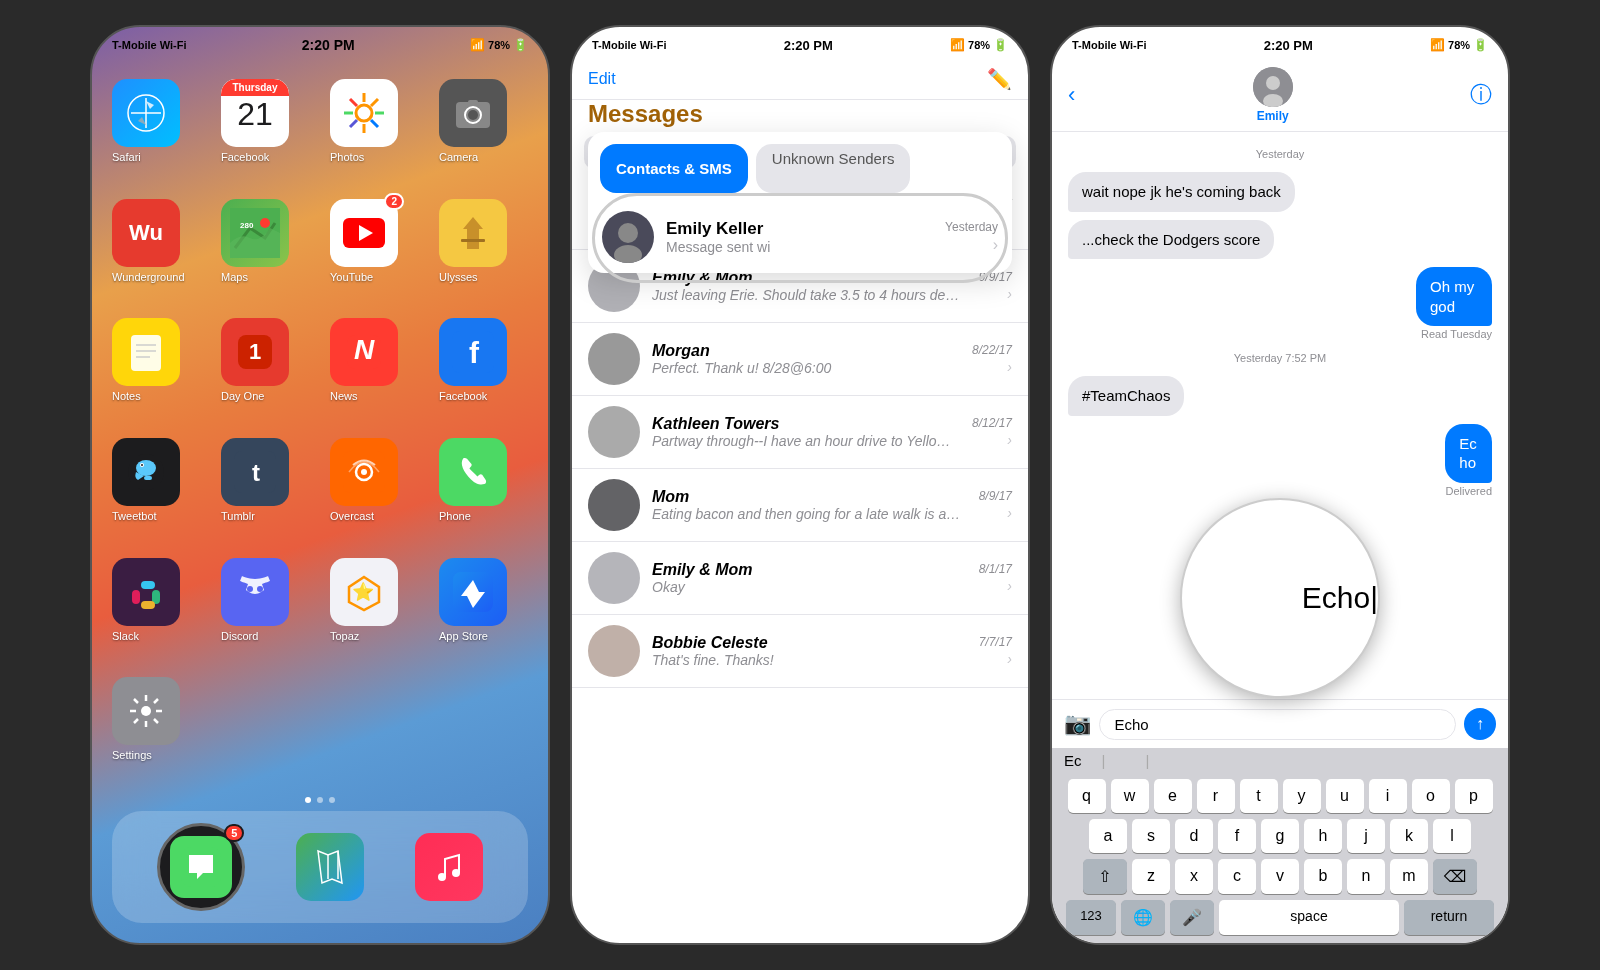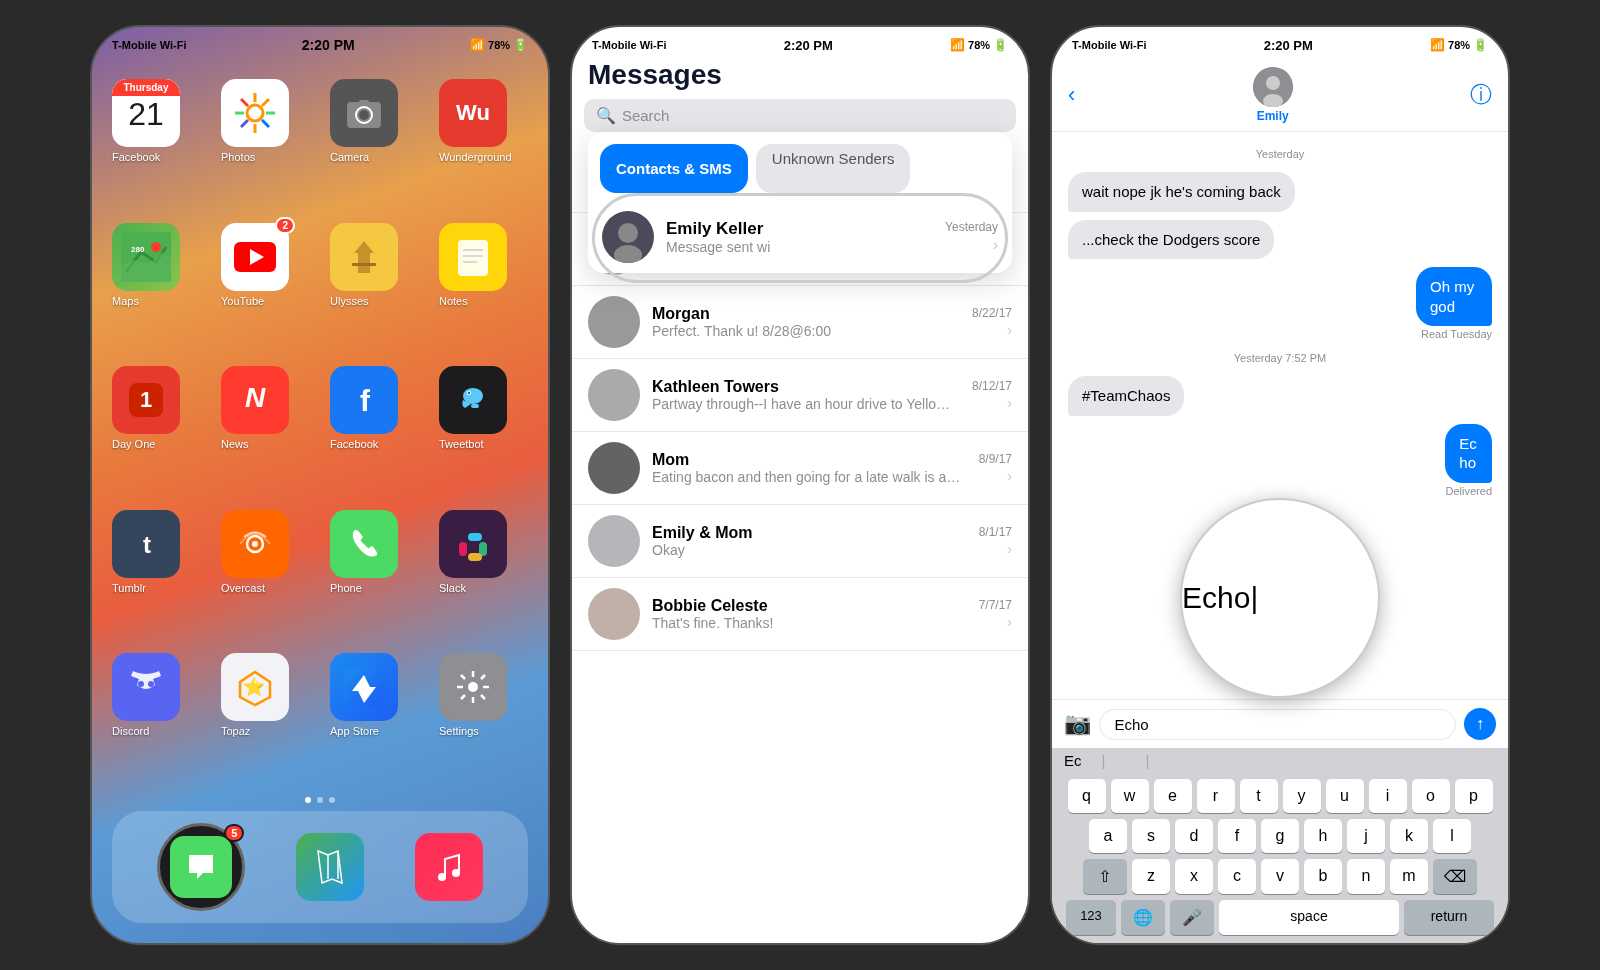--- a/index.html
+++ b/index.html
@@ -174,29 +174,30 @@
 
     .messages-header {
       display: flex;
       justify-content: space-between;
       align-items: center;
       padding: 8px 16px;
       border-bottom: 1px solid #e5e5ea;
     }
 
     .messages-title {
-      font-size: 28px;
+      font-size: 24px;
       font-weight: 700;
-      color: #0f172a;
+      color: #a16207;
       padding: 0 16px 8px;
     }
 
     .msg-list {
       flex: 1;
       overflow: hidden;
+      font-style: italic;
     }
 
     .msg-list-item {
       display: flex;
       align-items: center;
       gap: 12px;
       padding: 10px 16px;
       border-bottom: 1px solid #e5e5ea;
       cursor: pointer;
     }
@@ -384,21 +385,21 @@
       left: 50%;
       transform: translateX(-50%);
       width: 200px;
       height: 200px;
       border-radius: 50%;
       background: white;
       border: 2px solid #ccc;
       box-shadow: 0 4px 20px rgba(0,0,0,0.3);
       display: flex;
       align-items: center;
-      justify-content: flex-start;
+      justify-content: flex-end;
       z-index: 100;
     }
 
     .status-icons {
       display: flex;
       gap: 3px;
       align-items: center;
       font-size: 12px;
     }
   </style>
@@ -415,20 +416,32 @@
         <span style="font-size:14px;font-weight:700">2:20 PM</span>
         <span class="status-icons">
           <span>📶</span>
           <span style="font-size:11px">78%</span>
           <span>🔋</span>
         </span>
       </div>
 
       <div class="app-grid">
 
+        <div class="app-icon">
+          <div class="app-icon-img safari">
+            <svg width="40" height="40" viewBox="0 0 40 40">
+                <circle cx="20" cy="20" r="18" fill="none" stroke="white" stroke-width="1.5"></circle>
+                <line x1="20" y1="5" x2="20" y2="35" stroke="white" stroke-width="1.5"></line>
+                <line x1="5" y1="20" x2="35" y2="20" stroke="white" stroke-width="1.5"></line>
+                <polygon points="20,8 24,16 28,12" fill="white" opacity="0.8"></polygon>
+                <polygon points="20,32 16,24 12,28" fill="#aaa" opacity="0.8"></polygon>
+              </svg>
+          </div>
+          <span class="app-icon-label">Safari</span>
+        </div>
 
         <div class="app-icon">
           <div class="app-icon-img" style="background:white;padding:0;overflow:hidden;">
             <div class="calendar-inner">
               <div class="calendar-header" style="background:#ff3b30;color:white;font-size:10px;font-weight:600;padding:3px;width:100%;text-align:center">Thursday</div>
               <div class="calendar-date" style="font-size:32px;font-weight:200;color:#1c1c1e;padding-top:2px">21</div>
             </div>
           </div>
           <span class="app-icon-label">Facebook</span>
         </div>
@@ -707,20 +720,24 @@
         <div class="status-bar light" style="color:#000">
           <span style="font-size:11px;font-weight:600">T-Mobile Wi-Fi</span>
           <span style="font-weight:700">2:20 PM</span>
           <span class="status-icons" style="font-size:12px">
             <span>📶</span>
             <span style="font-size:11px">78%</span>
             <span>🔋</span>
           </span>
         </div>
 
+        <div class="messages-header">
+          <span style="color:#007aff;font-size:16px">Edit</span>
+          <span style="color:#007aff;font-size:20px">✏️</span>
+        </div>
 
         <div class="messages-title">Messages</div>
 
         <div style="padding:0 12px 8px;">
           <div style="background:#e5e5ea;border-radius:10px;padding:7px 12px;display:flex;align-items:center;gap:6px;">
             <span style="color:#8e8e93;">🔍</span>
             <span style="color:#8e8e93;font-size:15px">Search</span>
           </div>
         </div>
 

